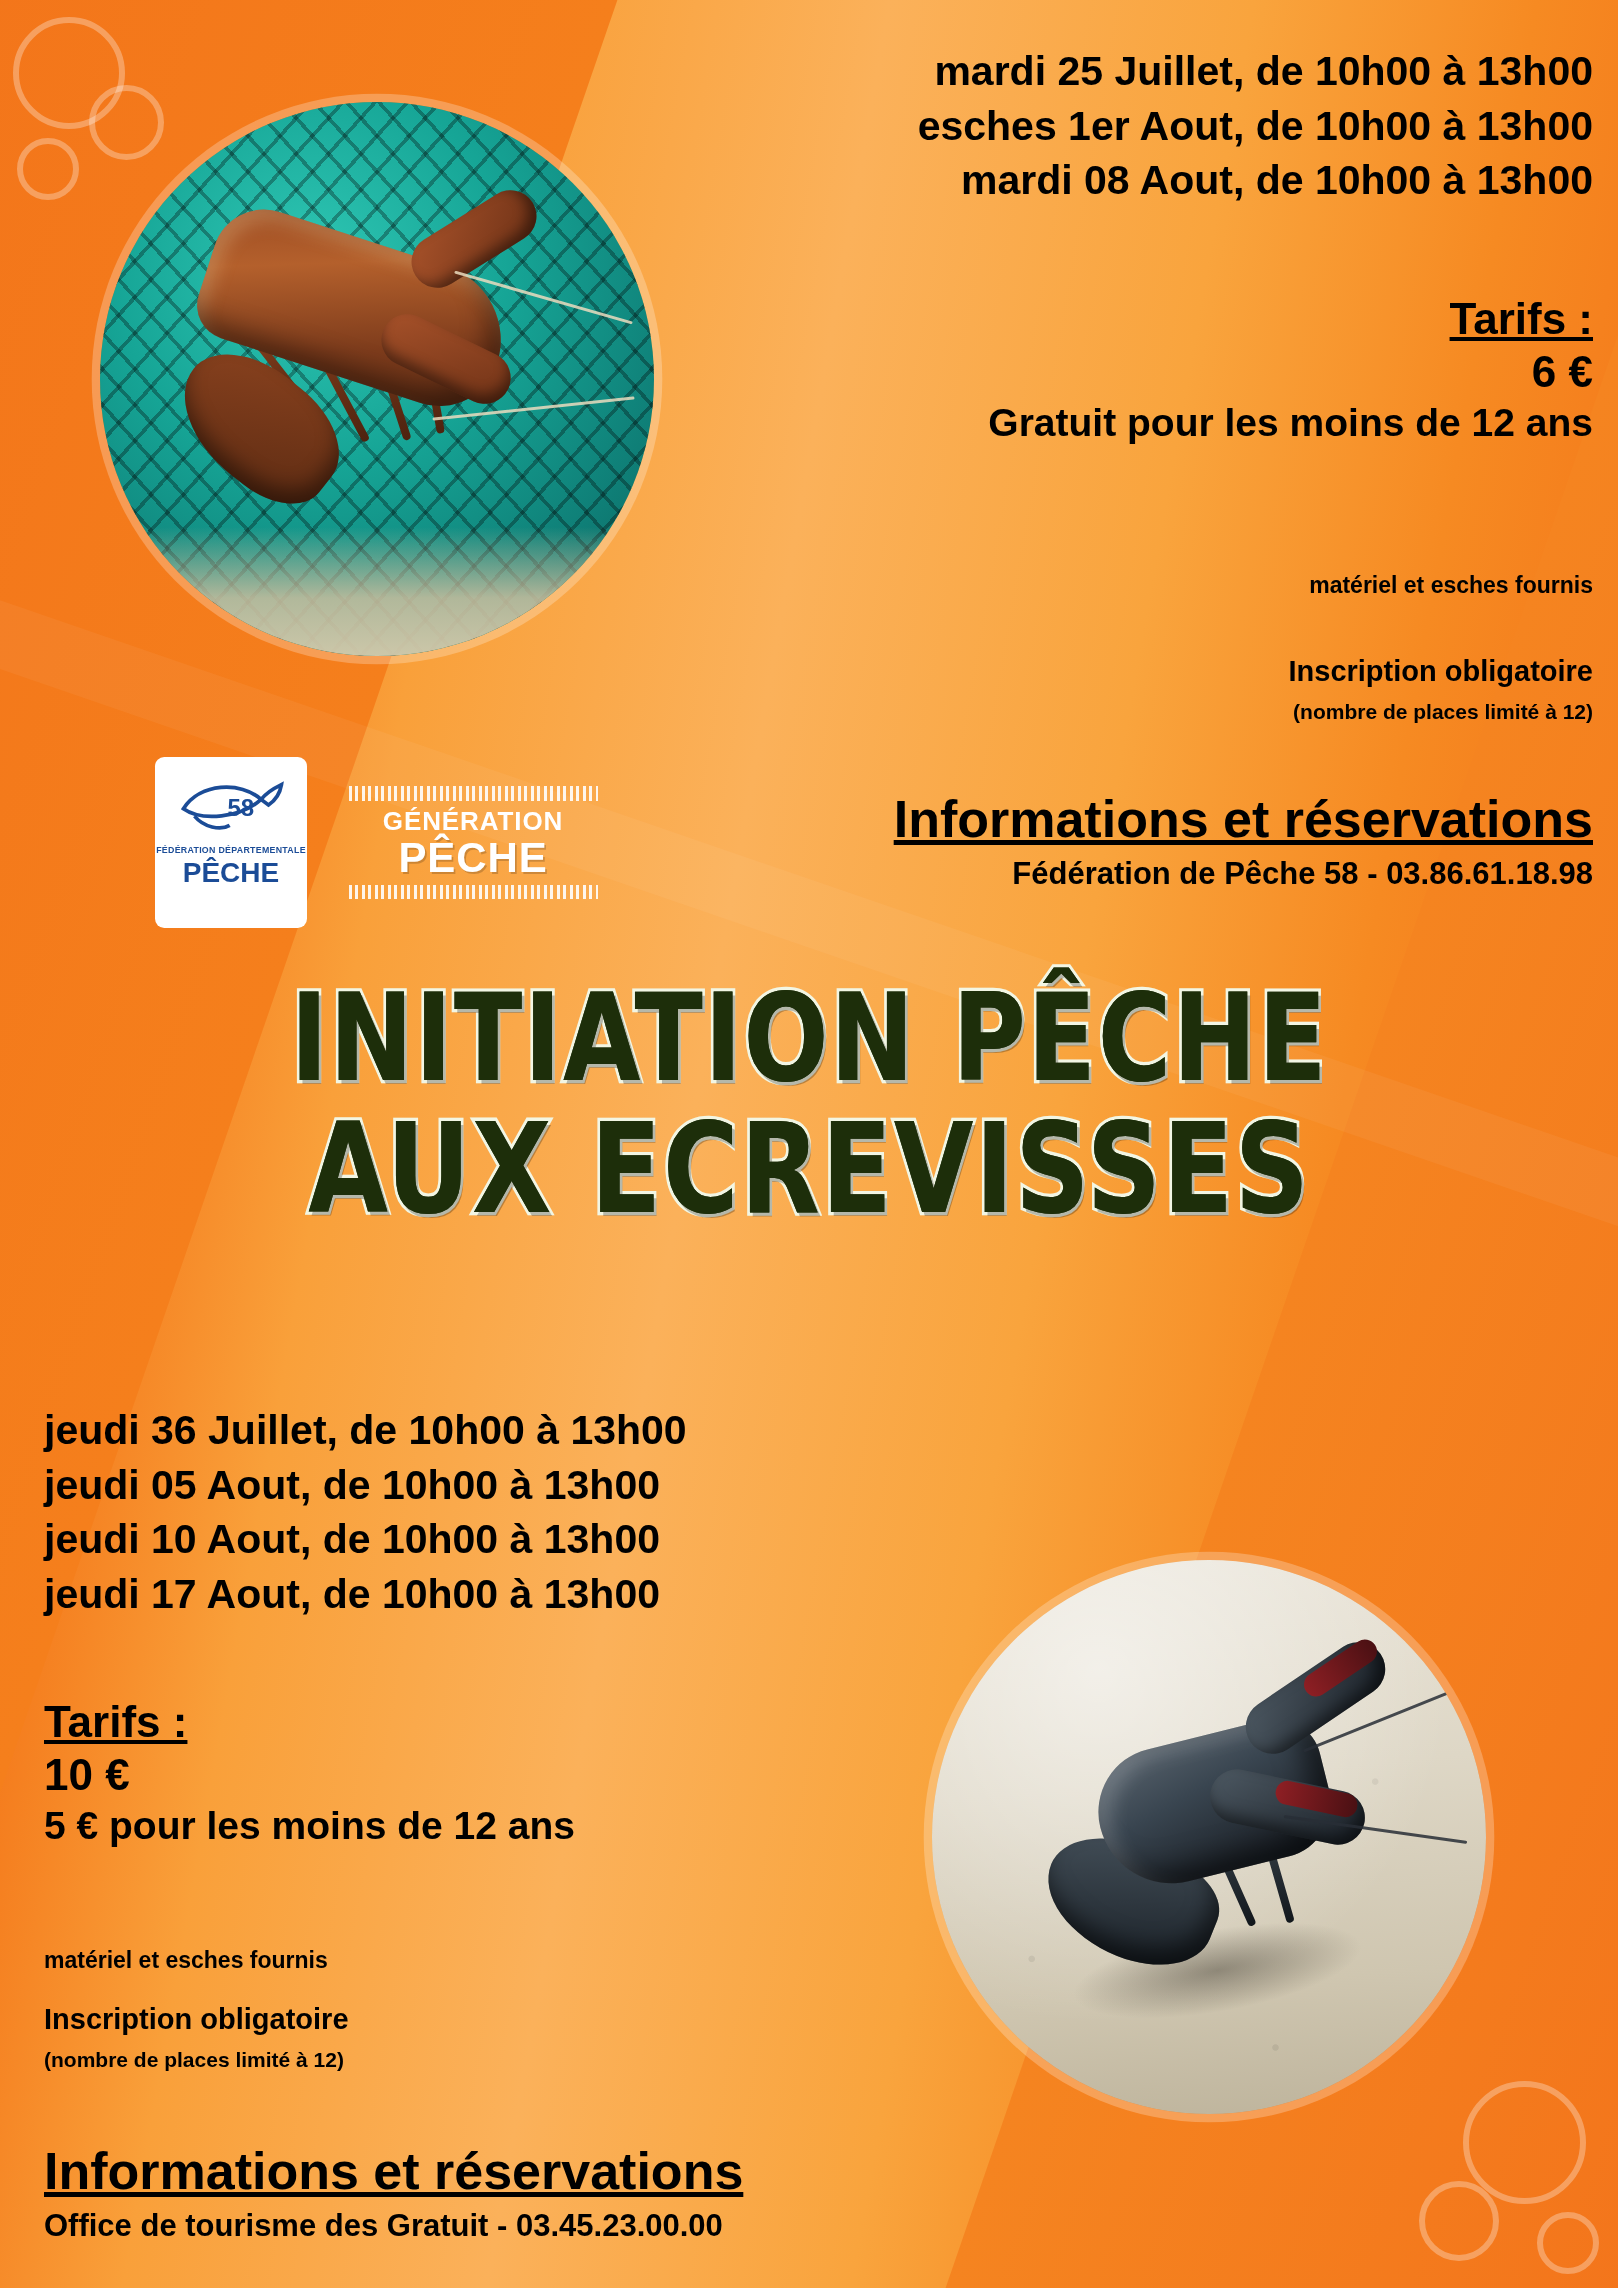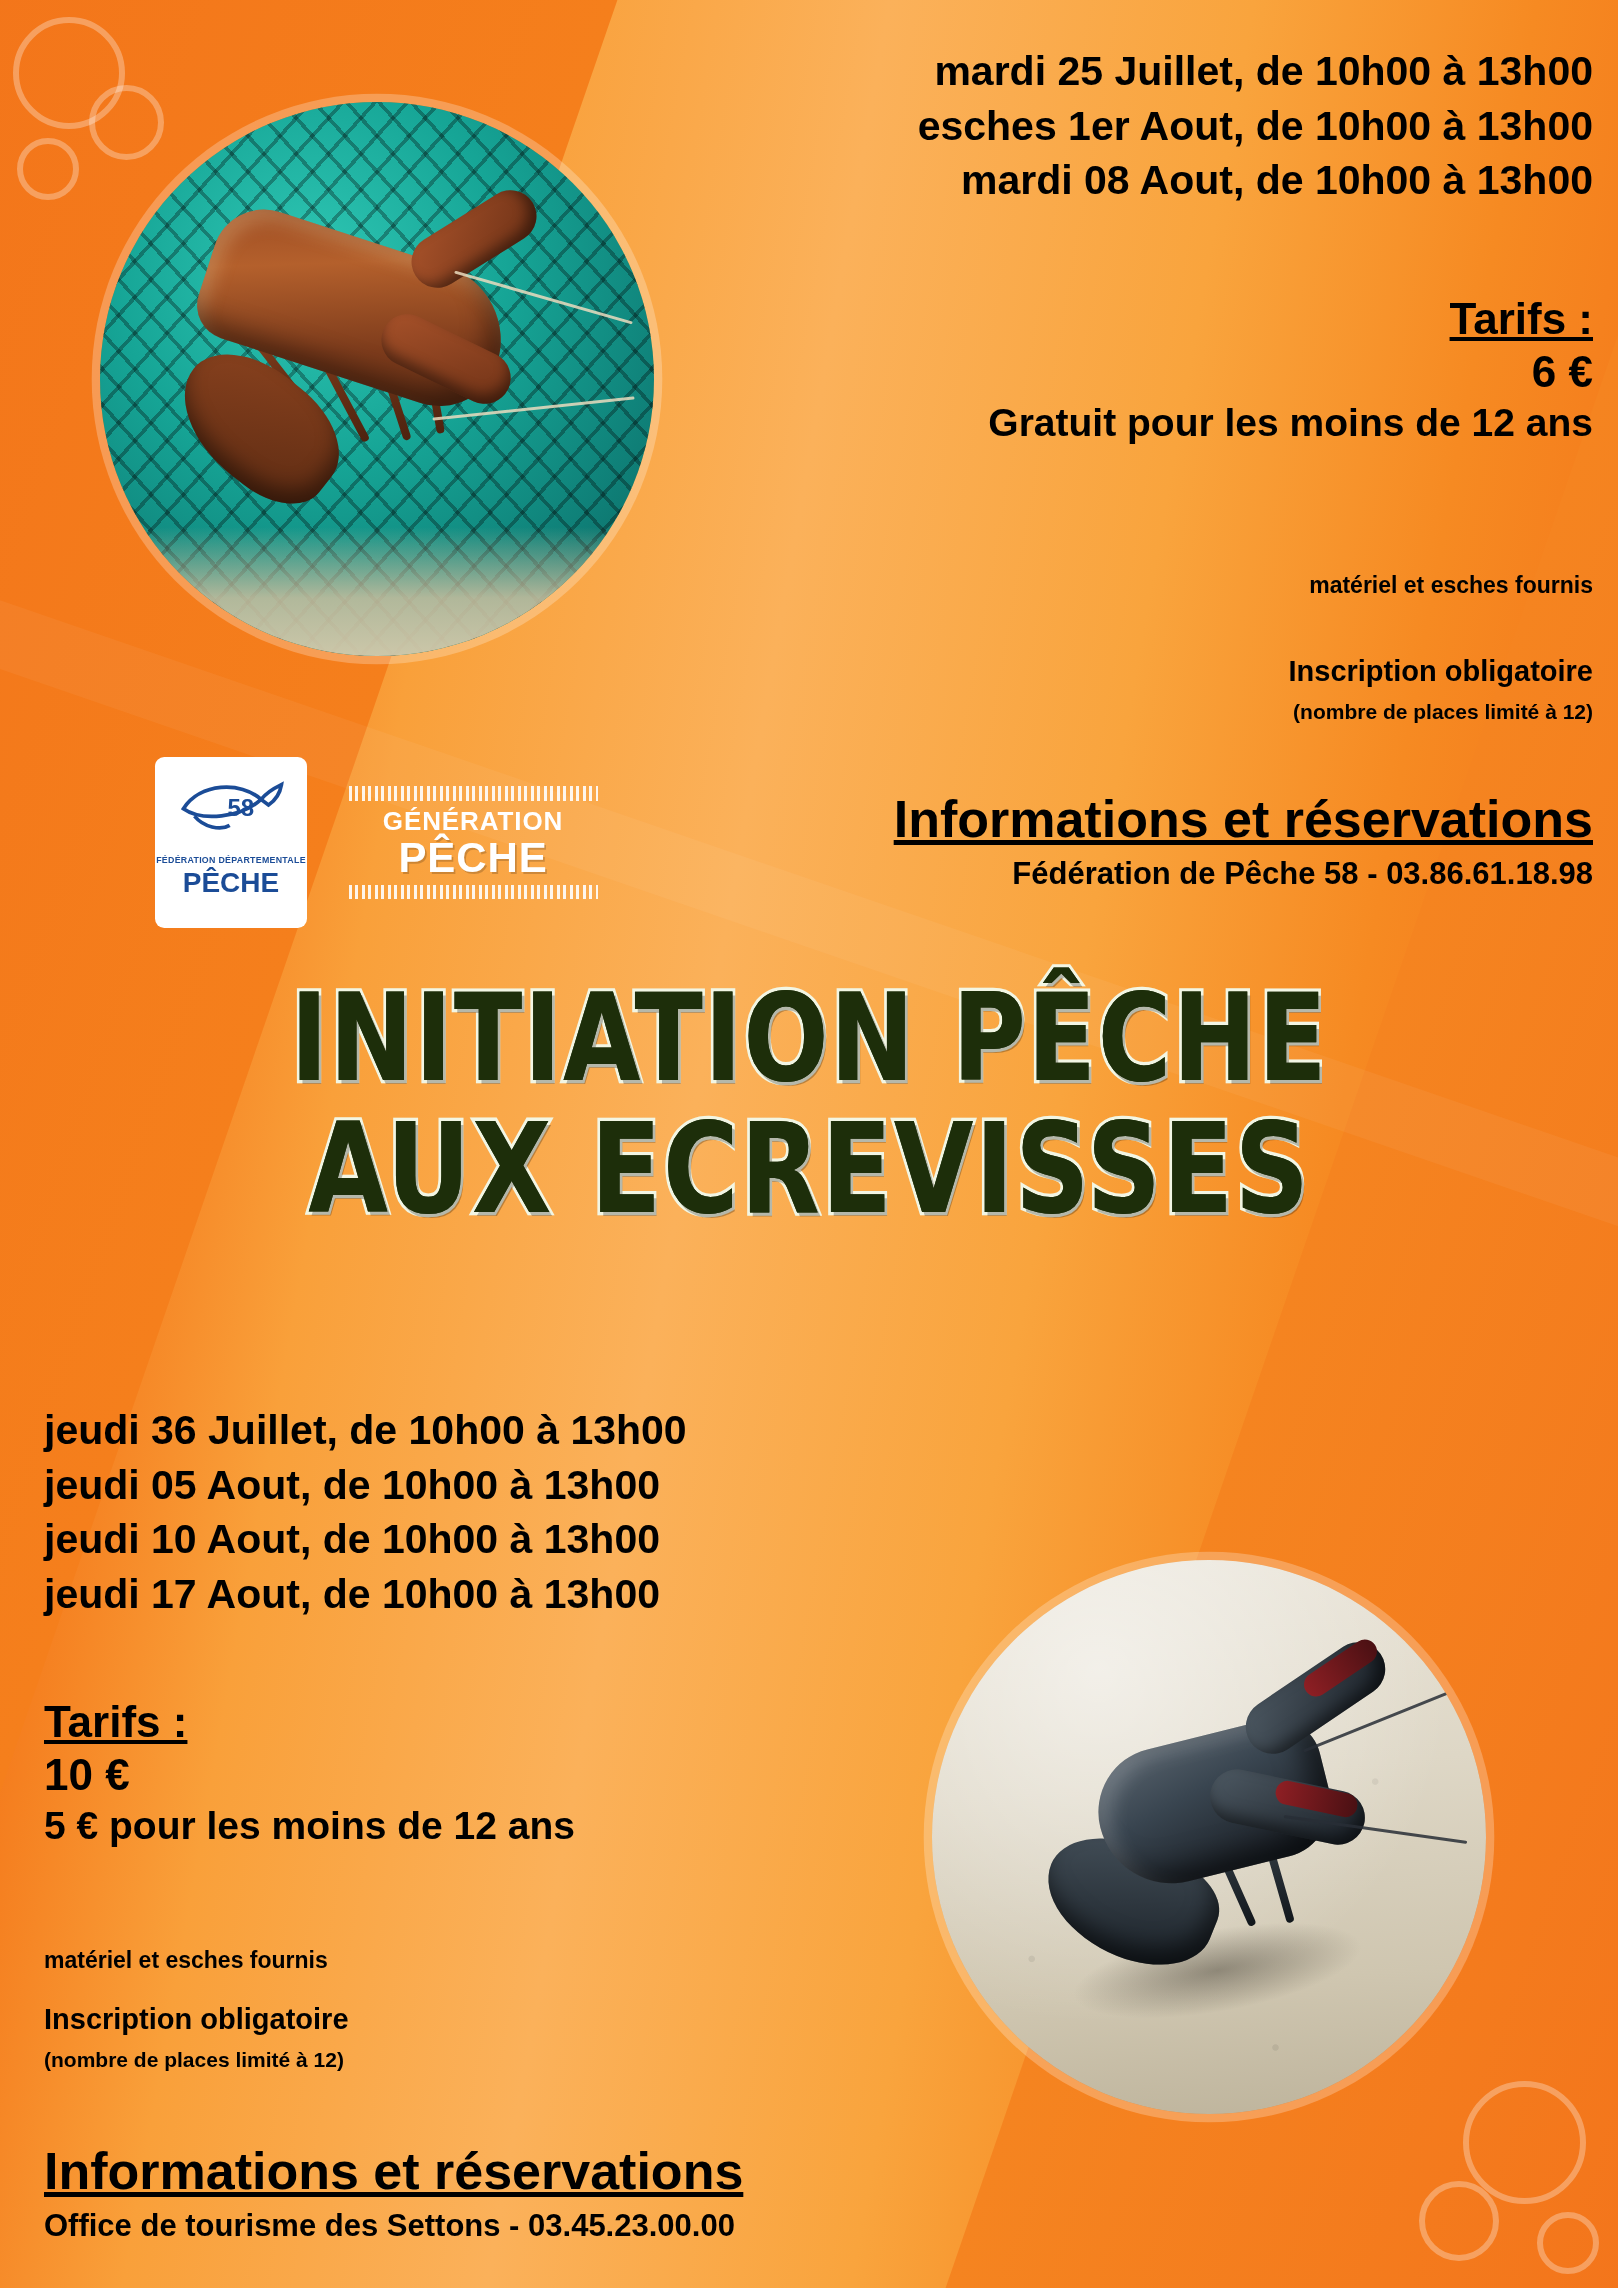--- a/index.html
+++ b/index.html
@@ -314,21 +314,21 @@
     top: 26px;
     font-size: 24px;
     font-weight: bold;
     color: #1b4c97;
   }
   #logo-federation .fed-l1 {
     font-size: 8.8px;
     font-weight: bold;
     color: #1b4c97;
     letter-spacing: 0.3px;
-    margin-top: 13px;
+    margin-top: 3px;
   }
   #logo-federation .fed-l2 {
     font-size: 28px;
     font-weight: bold;
     color: #1b4c97;
     margin-top: 1.8px;
   }
   #logo-generation {
     width: 258px;
     height: 152px;
@@ -483,17 +483,17 @@
   </div>
 
   <div class="txt left-block" id="inscr-bot">
     <div class="sub-title">Inscription obligatoire</div>
     <div class="tiny-note">(nombre de places limité à 12)</div>
   </div>
 
   <div class="txt left-block" id="infos-bot">
     <div class="info-title">Informations et réservations</div>
     <div class="sp-8"></div>
-    <div class="info-line">Office de tourisme des Settons - 03.45.23.00.00</div>
+    <div class="info-line">Office de tourisme des Gratuit - 03.45.23.00.00</div>
   </div>
 
 </div>
 
 
 </body></html>

